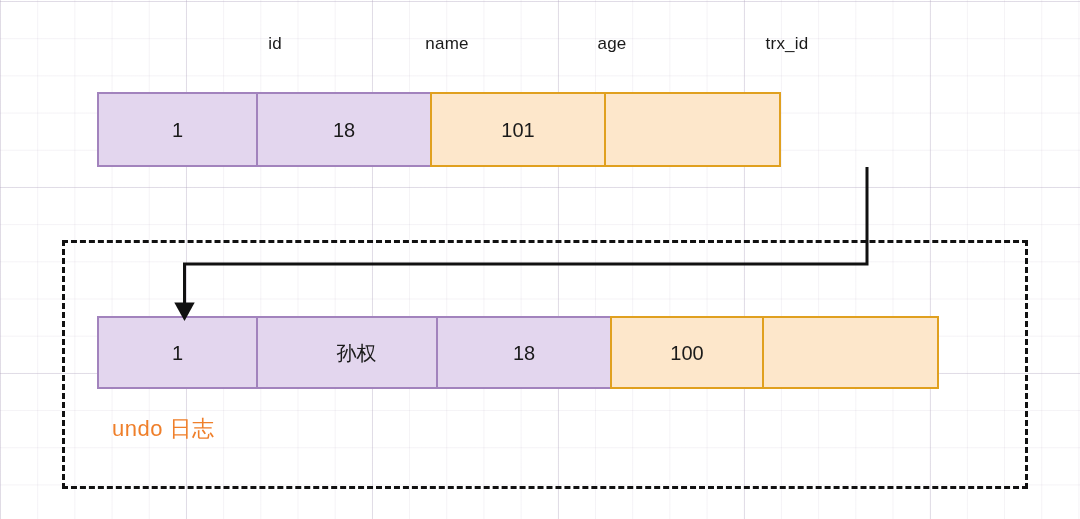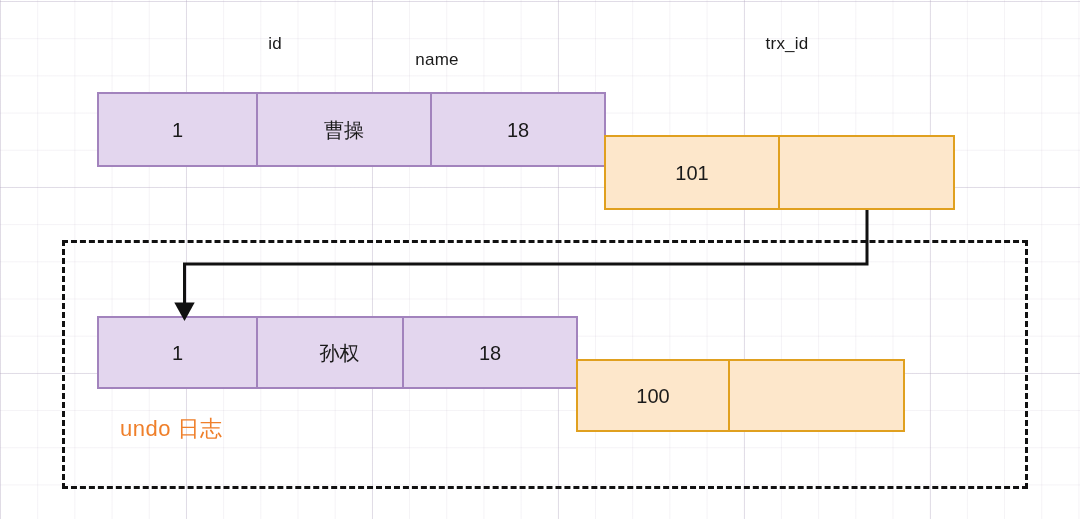--- a/index.html
+++ b/index.html
@@ -66,41 +66,40 @@
   }
   .cell:first-child { margin-left: 0; }
   .cell.purple {
     background: #e3d6ee;
     border-color: #a283bd;
   }
   .cell.orange {
     background: #fde7cb;
     border-color: #e0a01f;
     z-index: 2;
-    margin-top: 43px;
   }
   .cell .cell-text {
     display: block;
     line-height: 1;
   }
 
   
   .undo-box {
     position: absolute;
     left: 62px;
     top: 240px;
     width: 966px;
     height: 249px;
     border: 3px dashed #111111;
     box-sizing: border-box;
     background: transparent;
   }
   .undo-label {
     position: absolute;
-    left: 120px;
+    left: 112px;
     top: 414px;
     font-size: 22px;
     color: #ef7f2a;
     white-space: nowrap;
     letter-spacing: 0.5px;
   }
 
   
   .connector {
     position: absolute;
@@ -111,49 +110,47 @@
     pointer-events: none;
   }
 </style>
 </head>
 <body>
 
 <div id="canvas">
 
   <div class="col-headers">
     <div class="col-header" style="left:98px; width:160px;">id</div>
-    <div class="col-header" style="left:253px; width:174px;margin-top:16px;">name</div>
+    <div class="col-header" style="left:263px; width:174px;">name</div>
+    <div class="col-header" style="left:428px; width:174px;">age</div>
     <div class="col-header" style="left:603px; width:174px;">trx_id</div>
   </div>
 
   <div class="record-row" style="left:97px; top:92px; width:858px; height:75px;">
     <div class="cell purple" style="width:161px;">
       <span class="cell-text">1</span>
-    </div>
-    <div class="cell purple" style="width:176px;">
-      <span class="cell-text">曹操</span>
     </div>
     <div class="cell purple" style="width:176px;">
       <span class="cell-text">18</span>
     </div>
     <div class="cell orange" style="width:176px;">
       <span class="cell-text">101</span>
     </div>
     <div class="cell orange" style="width:177px;">
       <span class="cell-text"></span>
     </div>
   </div>
 
   <div class="undo-box"></div>
 
   <div class="record-row" style="left:97px; top:316px; width:858px; height:73px;">
     <div class="cell purple" style="width:161px;">
       <span class="cell-text">1</span>
     </div>
-    <div class="cell purple" style="width:148px;padding-left:19px;">
+    <div class="cell purple" style="width:182px;padding-left:19px;">
       <span class="cell-text">孙权</span>
     </div>
     <div class="cell purple" style="width:176px;">
       <span class="cell-text">18</span>
     </div>
     <div class="cell orange" style="width:154px;">
       <span class="cell-text">100</span>
     </div>
     <div class="cell orange" style="width:177px;">
       <span class="cell-text"></span>

